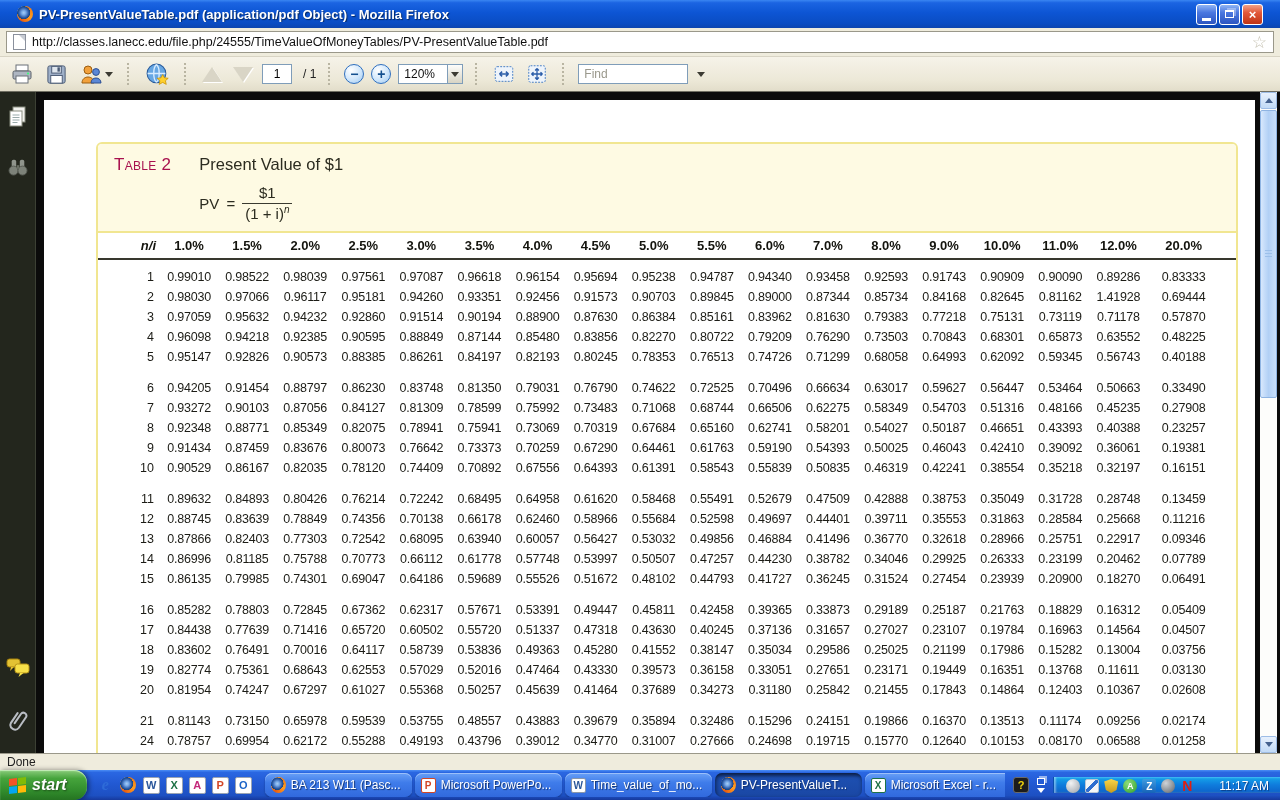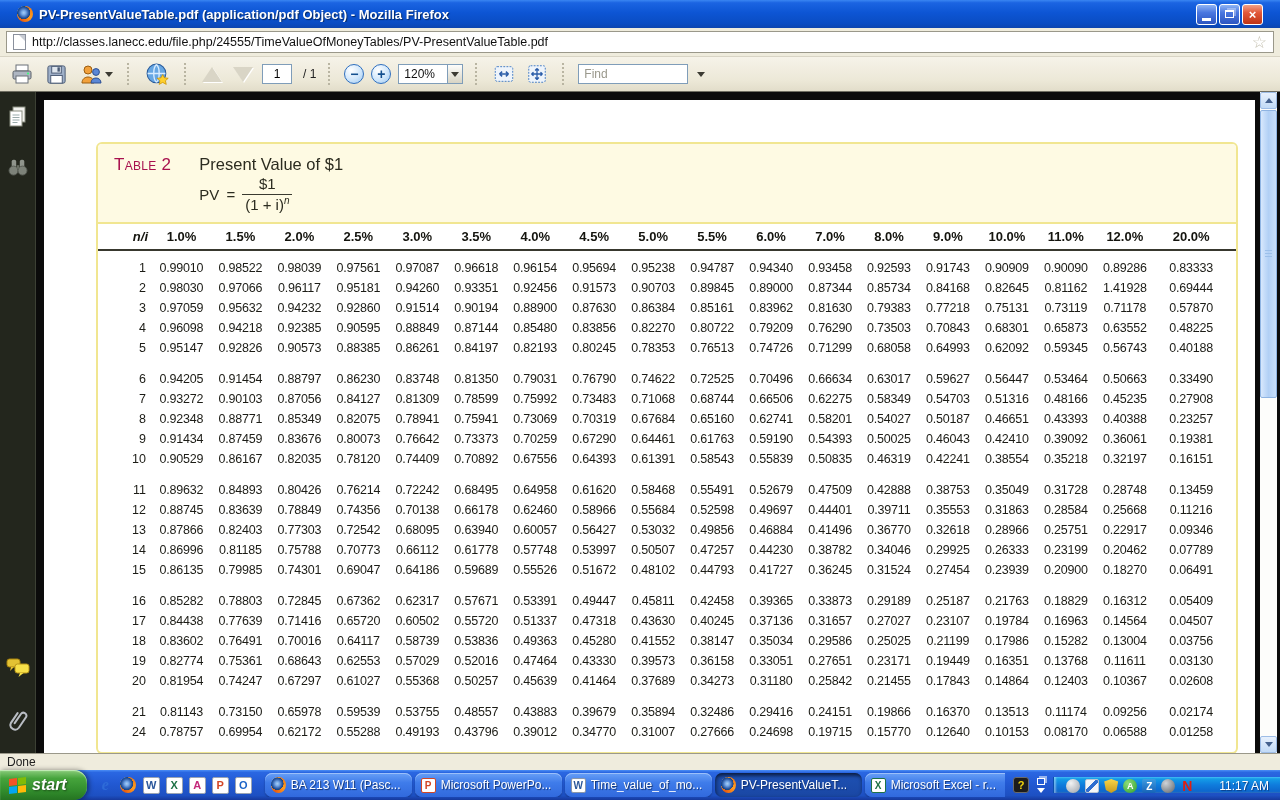--- a/index.html
+++ b/index.html
@@ -82,25 +82,25 @@
     background:linear-gradient(90deg,#d7e8fd 0%,#b2d0f5 50%,#c8def9 100%)}
   .sb-thumb::after{content:"";position:absolute;left:4px;right:4px;top:50%;margin-top:-4px;height:8px;
     background:repeating-linear-gradient(180deg,#9cc0ea 0 1px,transparent 1px 3px)}
 
   
   .pv-box{position:absolute;left:52px;top:42px;width:1142px;border:2px solid #f1e691;border-radius:6px;background:#fff}
   .band{background:#fefae3;border-bottom:2px solid #f1e691;border-radius:4px 4px 0 0;
     padding:11px 0 8px 16px;display:flex;gap:28px}
   .tbl-label{color:#a8114e;font-weight:normal;font-variant:small-caps;font-size:17px;letter-spacing:.3px;line-height:1.2}
   .tbl-title{font-size:16.5px;color:#2c2c20;line-height:1.2}
-  .formula{font-size:15px;color:#2c2c20;display:flex;align-items:center;gap:7px}
+  .formula{margin-top:9px;font-size:15px;color:#2c2c20;display:flex;align-items:center;gap:7px}
   .frac{display:inline-flex;flex-direction:column;align-items:center;line-height:1.25}
   .frac .den{border-top:1px solid #3a3a30;padding:0 3px}
   .frac sup{font-size:10px;font-style:italic}
-  .thead-row,.trow{display:grid;grid-template-columns:46px repeat(17,1fr) 1.25fr;padding:0 8px;align-items:center}
+  .thead-row,.trow{display:grid;grid-template-columns:46px repeat(17,1fr) 1.25fr;padding:0 16px;align-items:center}
   .thead-row{height:27px;border-bottom:2px solid #38382e;font-weight:bold;font-size:13px;color:#14140e}
   .hcell{text-align:center}
   .hcell.ncol{font-style:italic;text-align:right;padding-right:4px}
   .tbody{padding:7px 0 10px}
   .tgroup{margin-top:0}
   .tgroup + .tgroup{margin-top:11px}
   .trow{height:20px;font-size:12.5px;color:#1c1c16}
   .ncell{text-align:right;padding-right:6px}
   .vcell{text-align:center;letter-spacing:-.2px}
 
@@ -778,21 +778,21 @@
                   <span class="vcell">0.81143</span>
                   <span class="vcell">0.73150</span>
                   <span class="vcell">0.65978</span>
                   <span class="vcell">0.59539</span>
                   <span class="vcell">0.53755</span>
                   <span class="vcell">0.48557</span>
                   <span class="vcell">0.43883</span>
                   <span class="vcell">0.39679</span>
                   <span class="vcell">0.35894</span>
                   <span class="vcell">0.32486</span>
-                  <span class="vcell">0.29416</span>
+                  <span class="vcell">0.15296</span>
                   <span class="vcell">0.24151</span>
                   <span class="vcell">0.19866</span>
                   <span class="vcell">0.16370</span>
                   <span class="vcell">0.13513</span>
                   <span class="vcell">0.11174</span>
                   <span class="vcell">0.09256</span>
                   <span class="vcell">0.02174</span>
                 </div>
                 <div class="trow">
                   <span class="ncell">24</span>

